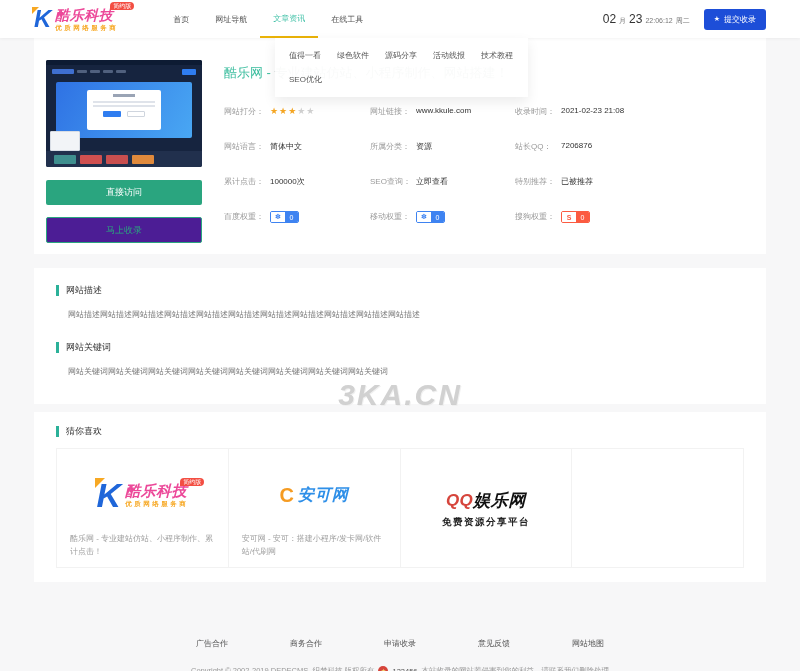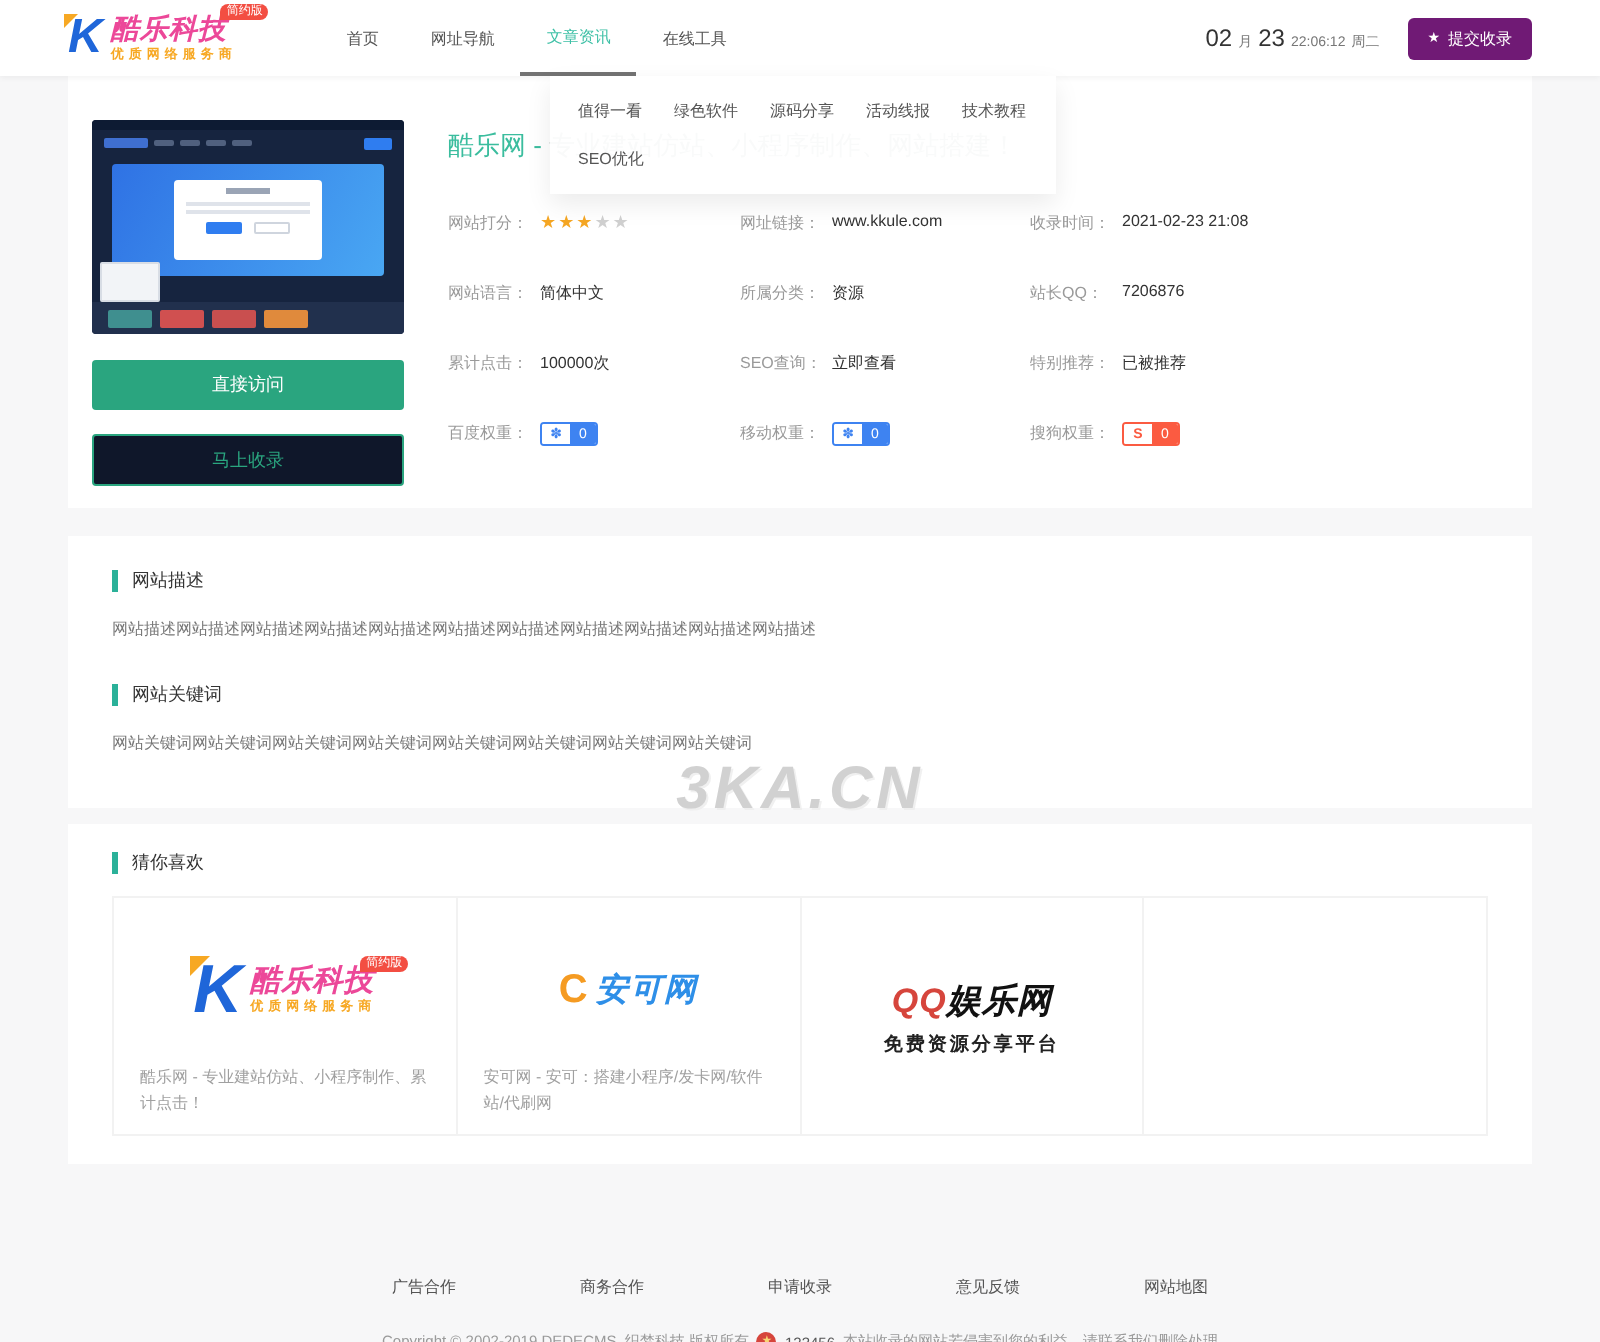--- a/index.html
+++ b/index.html
@@ -13,26 +13,26 @@
   .kmark::before { content:""; position:absolute; left:-2px; top:0; border-left:7px solid #f7a823; border-bottom:7px solid transparent; }
   .kmark-lg { font-size:34px; }
   .kmark-lg::before { border-left-width:10px; border-bottom-width:10px; }
   .brand-col { display:flex; flex-direction:column; line-height:1; }
   .brand-row { position:relative; display:inline-block; }
   .brand-name { font-size:14px; font-weight:900; font-style:italic; color:#ec4899; letter-spacing:.5px; }
   .brand-badge { position:absolute; top:-5px; right:-16px; background:#f34e42; color:#fff; font-size:6px; padding:1px 3px; border-radius:5px 5px 5px 0; font-style:normal; white-space:nowrap; }
   .brand-tagline { margin-top:2px; font-size:6.5px; font-weight:bold; color:#f7a823; letter-spacing:2.5px; white-space:nowrap; }
   .nav { display:flex; margin-left:42px; height:38px; }
   .nav-item { display:flex; align-items:center; padding:16px 13px; font-size:8px; color:#555; cursor:pointer; height:38px; }
-  .nav-item.active { color:#3ec0a6; border-bottom:2px solid #737373; }
+  .nav-item.active { color:#3ec0a6; border-bottom:2px solid #eab308; }
   .header-right { margin-left:auto; display:flex; align-items:center; gap:14px; }
   .date-block { display:flex; align-items:baseline; gap:3px; color:#333; }
   .d-big { font-size:12px; font-weight:normal; }
   .d-small { font-size:7px; color:#777; }
-  .submit-btn { background:#701a75; color:#fff; font-size:8px; border:none; border-radius:3px; padding:5px 10px; display:flex; align-items:center; gap:4px; cursor:pointer; }
+  .submit-btn { background:#1d4ed8; color:#fff; font-size:8px; border:none; border-radius:3px; padding:5px 10px; display:flex; align-items:center; gap:4px; cursor:pointer; }
   .submit-btn .star { font-size:7px; }
 
   
   .dropdown { position:absolute; z-index:9; left:275px; top:38px; width:253px; background:rgba(255,255,255,.93); box-shadow:0 5px 12px rgba(0,0,0,.08); padding:12px 14px; display:flex; flex-wrap:wrap; column-gap:16px; row-gap:13px; }
   .dd-item { font-size:8px; color:#555; cursor:pointer; white-space:nowrap; }
 
   
   .container { width:732px; margin:0 auto; }
   .card { background:#fff; }
 
@@ -49,21 +49,21 @@
   .thumb-modal { position:absolute; left:50%; top:8px; transform:translateX(-50%); width:74px; height:40px; background:#fff; border-radius:2px; padding:4px 6px; }
   .tm-title { width:22px; height:3px; background:#9aa4b5; margin:0 auto 4px; }
   .tm-line { width:100%; height:2px; background:#dfe3ea; margin-bottom:2px; }
   .tm-btns { display:flex; justify-content:center; gap:6px; margin-top:4px; }
   .tm-b1 { width:18px; height:6px; background:#2f7df0; border-radius:1px; }
   .tm-b2 { width:18px; height:6px; background:#fff; border:1px solid #cfd5de; border-radius:1px; }
   .thumb-pop { position:absolute; left:4px; bottom:16px; width:30px; height:20px; background:#f2f4f7; border:1px solid #d8dde5; border-radius:1px; }
   .thumb-tiles { position:absolute; bottom:0; left:0; right:0; height:16px; background:#21304d; display:flex; align-items:center; gap:4px; padding:0 8px; }
   .tile { width:22px; height:9px; border-radius:1px; }
   .btn-visit { margin-top:13px; width:156px; height:25px; background:#2aa57f; color:#fff; font-size:9px; border:none; border-radius:2px; cursor:pointer; }
-  .btn-include { margin-top:12px; width:156px; height:26px; background:#0f172a; color:#2aa57f; font-size:9px; border:1px solid #2aa57f; border-radius:2px; cursor:pointer; }
+  .btn-include { margin-top:12px; width:156px; height:26px; background:#4c1d95; color:#2aa57f; font-size:9px; border:1px solid #2aa57f; border-radius:2px; cursor:pointer; }
 
   .right-col { flex:1; padding:4px 0 0 22px; }
   .site-title { font-size:13px; margin-bottom:24px; white-space:nowrap; }
   .site-title .hl { color:#3bbd9e; }
   .site-title .rest { color:#a9b6b1; }
   .detail-grid { display:grid; grid-template-columns:146px 145px 1fr; row-gap:24px; }
   .cell { display:flex; align-items:flex-start; font-size:8px; }
   .cell .lab { color:#9a9a9a; min-width:46px; }
   .cell .val { color:#333; }
   .stars-filled { color:#f5a623; font-size:9px; letter-spacing:1px; }
@@ -72,21 +72,21 @@
   .wb-ic { width:14px; display:flex; align-items:center; justify-content:center; font-size:7px; background:#fff; }
   .wb-num { width:13px; display:flex; align-items:center; justify-content:center; font-size:7px; color:#fff; }
   .wbadge.blue { border:1px solid #3e83f1; } .wbadge.blue .wb-ic { color:#3e83f1; } .wbadge.blue .wb-num { background:#3e83f1; }
   .wbadge.red { border:1px solid #fb5b41; } .wbadge.red .wb-ic { color:#fb5b41; font-weight:bold; } .wbadge.red .wb-num { background:#fb5b41; }
 
   
   .card-sections { margin-top:14px; padding:16px 22px 12px; position:relative; }
   .sec-head { display:flex; align-items:center; gap:7px; }
   .sec-bar { width:3px; height:11px; background:#2bb199; }
   .sec-title { font-size:9px; color:#333; }
-  .sec-text { margin:12px 0 20px; font-size:8px; color:#777; line-height:1.5; }
+  .sec-text { margin:12px 12px 20px; font-size:8px; color:#777; line-height:1.5; }
   .watermark { position:absolute; left:50%; bottom:-8px; transform:translateX(-50%); font-size:30px; font-weight:900; font-style:italic; color:#c9c9c9; letter-spacing:2px; opacity:.85; text-shadow:1px 1px 0 #eee; pointer-events:none; }
 
   
   .card-like { margin-top:8px; padding:13px 22px 14px; }
   .like-grid { margin-top:10px; display:grid; grid-template-columns:repeat(4,1fr); background:#f2f2f2; gap:1px; border:1px solid #f2f2f2; }
   .like-cell { background:#fff; padding:10px 13px 8px; display:flex; flex-direction:column; cursor:pointer; min-height:118px; }
   .like-logo { flex:1; display:flex; align-items:center; justify-content:center; gap:4px; }
   .like-desc { font-size:8px; color:#a0a0a0; line-height:1.7; }
   .brand-name-lg { font-size:15px; }
   .anke-c { font-size:20px; font-weight:900; color:#f59b22; line-height:1; }

